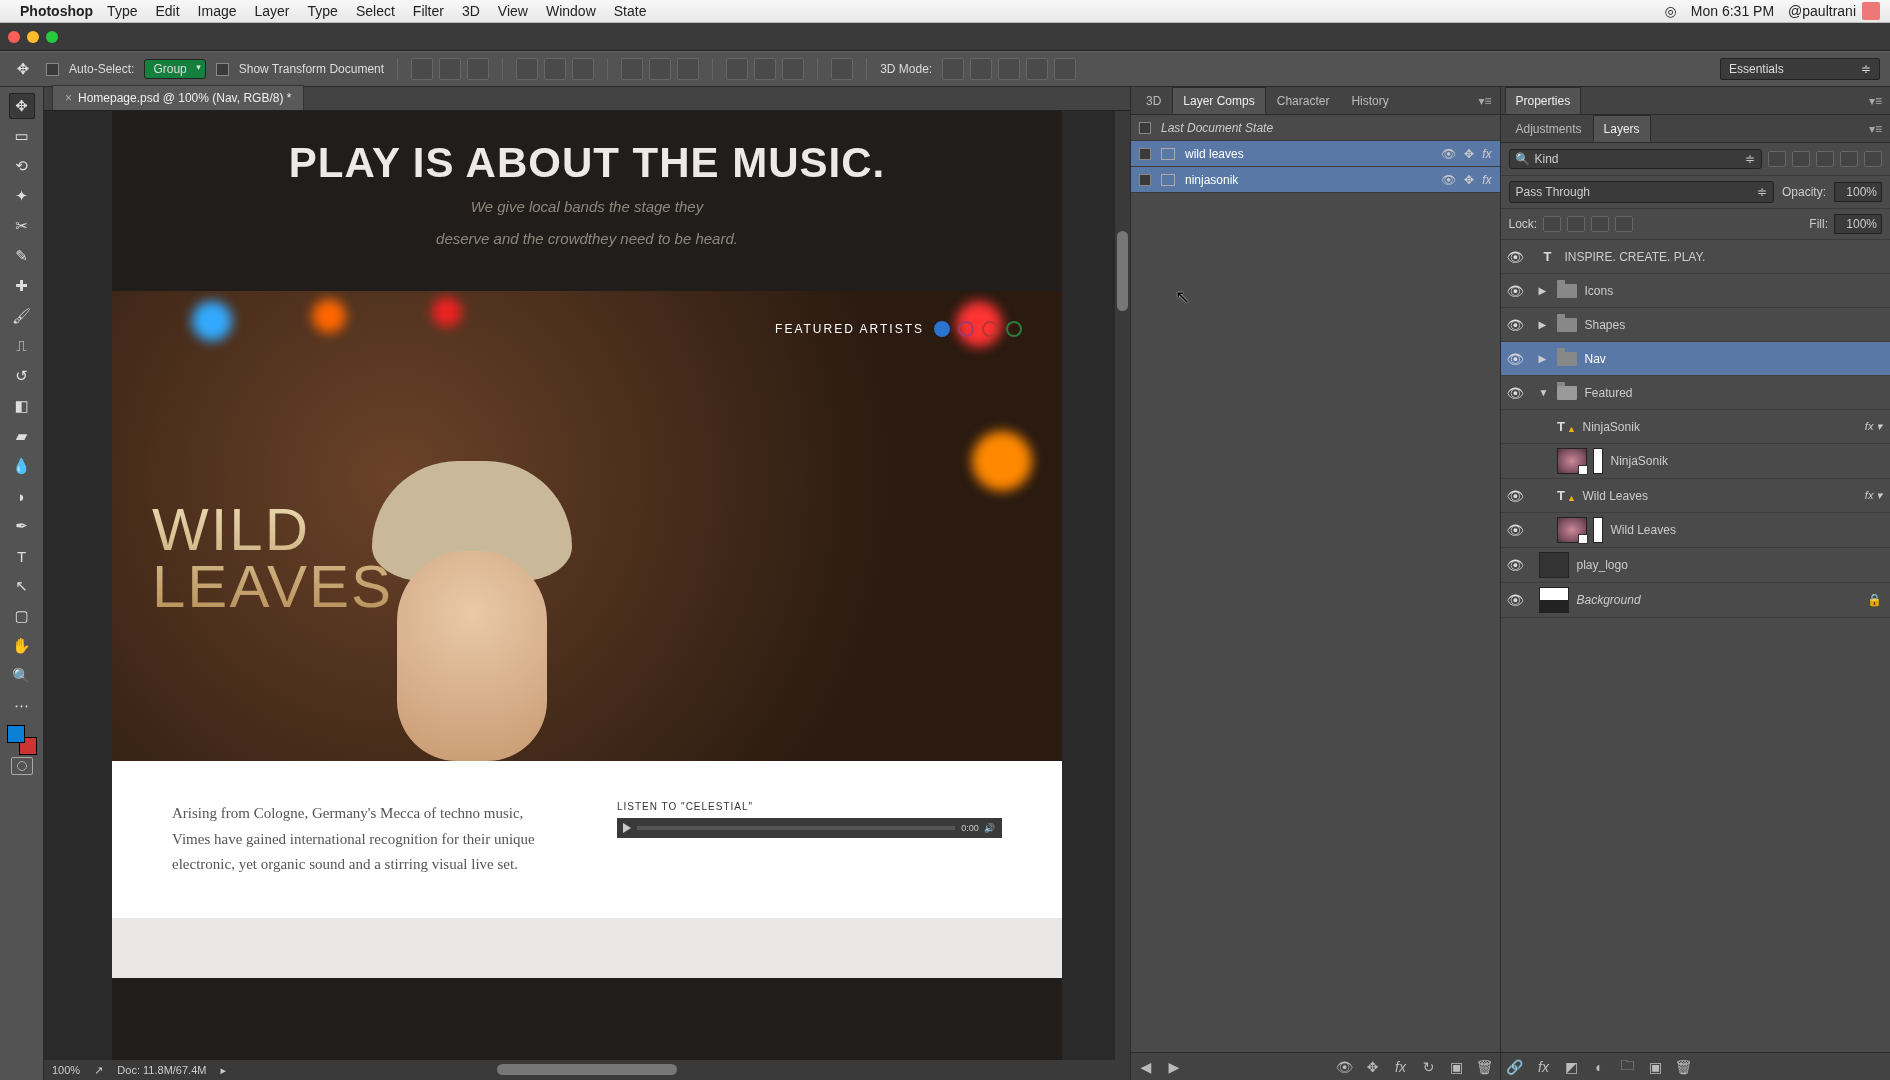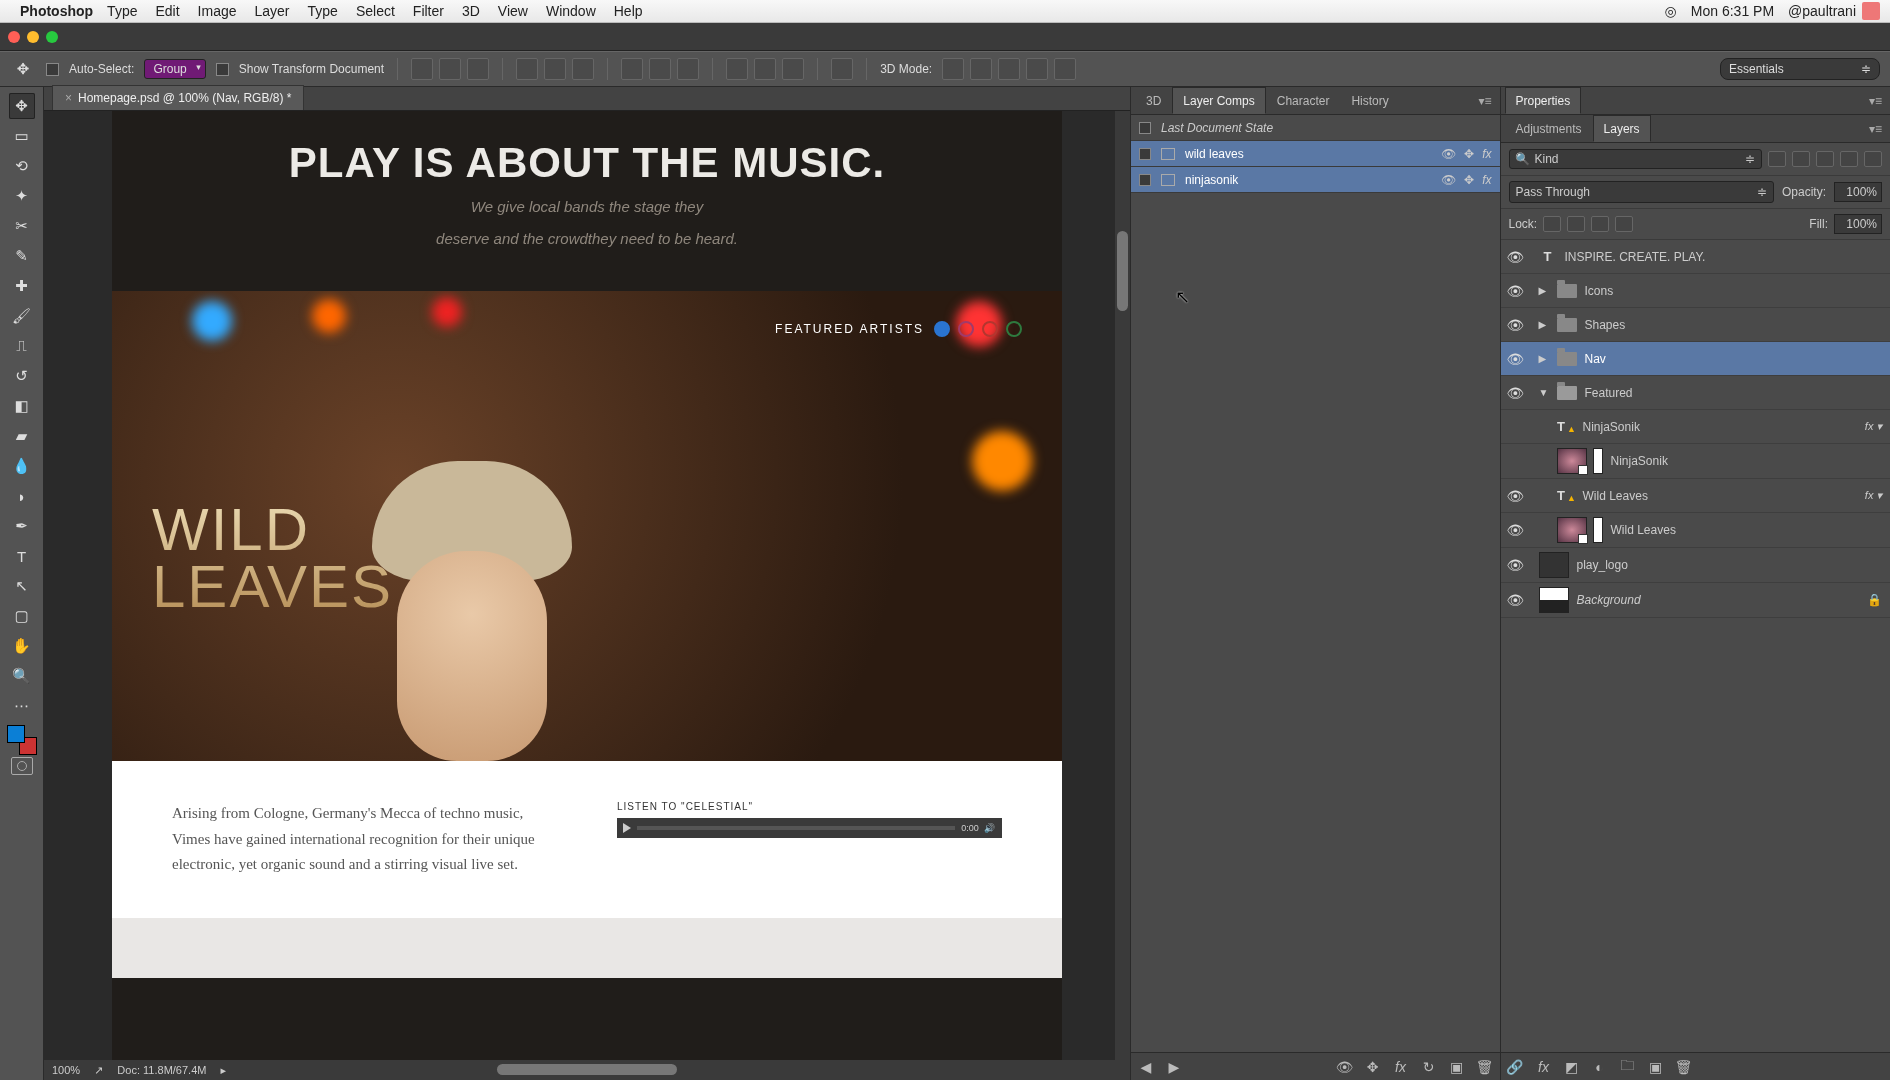--- a/index.html
+++ b/index.html
@@ -17,27 +17,27 @@
 
 .titlebar { height: 28px; background:#3a3a3a; display:flex; align-items:center; padding:0 8px; border-bottom:1px solid #222; }
 .traffic { display:flex; gap:7px; margin-right:14px; }
 .traffic span { width:12px; height:12px; border-radius:50%; display:block; }
 .tl-red{background:#ff5f56;} .tl-yel{background:#ffbd2e;} .tl-grn{background:#27c93f;}
 .titlebar .title { flex:1; text-align:center; color:#ddd; font-size:13px; }
 
 
 .optbar { height: 36px; background:#535353; display:flex; align-items:center; padding:0 10px; gap:10px; border-bottom:1px solid #2a2a2a; border-top:1px solid #666; color:#ddd; font-size:12px; }
 .opt-ck { width:13px; height:13px; border:1px solid #888; background:#3a3a3a; display:inline-block; }
-.opt-sel { background:#701a75; border:1px solid #222; padding:2px 18px 2px 8px; border-radius:3px; position:relative; }
+.opt-sel { background:#15803d; border:1px solid #222; padding:2px 18px 2px 8px; border-radius:3px; position:relative; }
 .opt-sel::after { content:"▾"; position:absolute; right:4px; font-size:9px; }
 .opt-icons { display:flex; gap:6px; }
 .opt-icon { width:22px; height:22px; border:1px solid #666; background:#4a4a4a; border-radius:2px; }
 .opt-vsep { width:1px; height:22px; background:#666; margin:0 3px; }
 .opt-workspace { margin-left:auto; }
-.workspace-sel { width:160px; background:#3a3a3a; border:1px solid #222; padding:3px 8px; border-radius:8px; display:flex; justify-content:space-between; }
+.workspace-sel { width:160px; background:#3a3a3a; border:1px solid #222; padding:3px 8px; border-radius:2px; display:flex; justify-content:space-between; }
 
 
 .workspace { display:flex; height: calc(1080px - 23px - 28px - 36px); }
 .toolbox { width:44px; background:#535353; border-right:1px solid #2a2a2a; display:flex; flex-direction:column; align-items:center; padding-top:4px; }
 .tool { width:26px; height:26px; margin:2px 0; display:flex; align-items:center; justify-content:center; color:#ddd; font-size:15px; border-radius:2px; }
 .tool.sel { background:#3a3a3a; box-shadow: inset 0 0 0 1px #222; }
 .fgbg { position:relative; width:30px; height:30px; margin-top:4px; }
 .fgbg .fg,.fgbg .bg { position:absolute; width:18px; height:18px; border:1px solid #000; }
 .fgbg .fg { background:#0b7fd6; top:0; left:0; z-index:2; }
 .fgbg .bg { background:#c33; bottom:0; right:0; }
@@ -145,21 +145,21 @@
   <span class="menu">Type</span>
   <span class="menu">Edit</span>
   <span class="menu">Image</span>
   <span class="menu">Layer</span>
   <span class="menu">Type</span>
   <span class="menu">Select</span>
   <span class="menu">Filter</span>
   <span class="menu">3D</span>
   <span class="menu">View</span>
   <span class="menu">Window</span>
-  <span class="menu">Help</span>
+  <span class="menu">State</span>
   <span class="spacer"></span>
   <span class="right-item">◎</span>
   <span class="right-item">Mon 6:31 PM</span>
   <span class="right-item">@paultrani</span>
   <span class="avatar"></span>
 </div>
 
 <div class="titlebar">
   <div class="traffic">
     <span class="tl-red"></span>

